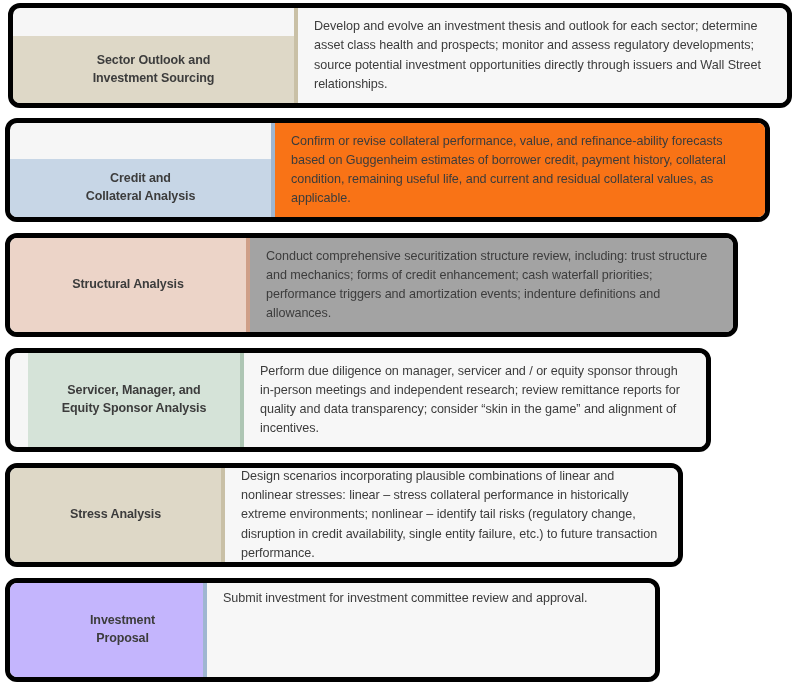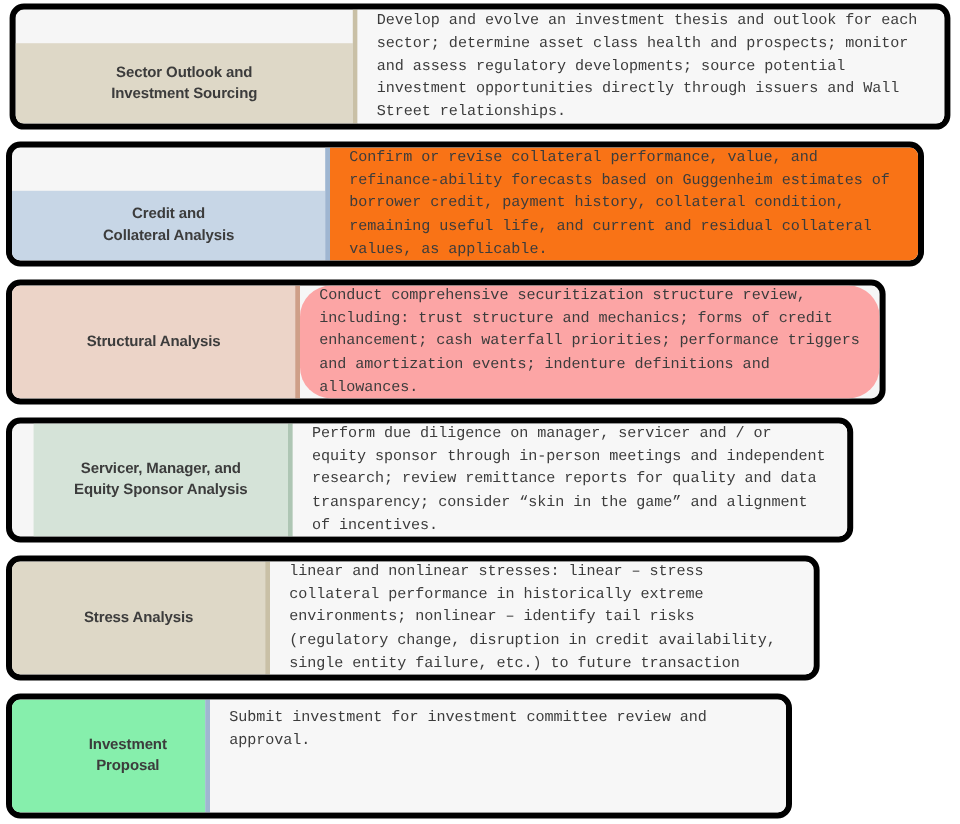--- a/index.html
+++ b/index.html
@@ -57,21 +57,20 @@
     box-sizing: border-box;
     flex: 1 1 auto;
     display: flex;
     align-items: center;
     background: #f7f7f7;
     padding: 6px 14px 6px 16px;
     font-size: 12.6px;
     line-height: 1.52;
     letter-spacing: -0.05px;
     color: #3c3c3c;
-    font-family: Liberation Mono, monospace;
   }
 
   .row-desc.centered-single {
     align-items: flex-start;
   }
 
   .desc-text {
     display: block;
   }
 </style>
@@ -106,21 +105,21 @@
     </div>
   </div>
 
   <div class="process-row" style="left: 5px; top: 233px; width: 733px; height: 104px; border-color: rgb(0, 0, 0);">
     <div class="row-label" style="width: 236px; background: rgb(236, 212, 200);">
       <span>
         <span>Structural Analysis</span>
       </span>
     </div>
     <div class="row-divider" style="background: rgb(207, 159, 136);"></div>
-    <div class="row-desc" style="background: #fca5a5; border-radius: 26px;">
+    <div class="row-desc" style="background: #a3a3a3;">
       <span class="desc-text">Conduct comprehensive securitization structure review, including: trust structure and mechanics; forms of credit enhancement; cash waterfall priorities; performance triggers and amortization events; indenture definitions and allowances.</span>
     </div>
   </div>
 
   <div class="process-row" style="left: 5px; top: 348px; width: 706px; height: 104px; border-color: rgb(0, 0, 0);">
     <div class="row-label" style="width: 212px; background: rgb(213, 227, 216); margin-left: 18px;">
       <span>
         <span>Servicer, Manager, and</span><br>
         <span>Equity Sponsor Analysis</span>
       </span>
@@ -137,21 +136,21 @@
         <span>Stress Analysis</span>
       </span>
     </div>
     <div class="row-divider" style="background: rgb(201, 192, 166);"></div>
     <div class="row-desc" style="background: rgb(247, 247, 247);">
       <span class="desc-text">Design scenarios incorporating plausible combinations of linear and nonlinear stresses: linear – stress collateral performance in historically extreme environments; nonlinear – identify tail risks (regulatory change, disruption in credit availability, single entity failure, etc.) to future transaction performance.</span>
     </div>
   </div>
 
   <div class="process-row" style="left: 5px; top: 578px; width: 655px; height: 104px; border-color: rgb(0, 0, 0);">
-    <div class="row-label" style="width: 161px; background: #86efac; padding-left: 40px;">
+    <div class="row-label" style="width: 193px; background: #c4b5fd; padding-left: 40px;">
       <span>
         <span>Investment</span><br>
         <span>Proposal</span>
       </span>
     </div>
     <div class="row-divider" style="background: rgb(159, 182, 209);"></div>
     <div class="row-desc centered-single" style="background: rgb(247, 247, 247);">
       <span class="desc-text">Submit investment for investment committee review and approval.</span>
     </div>
   </div>

